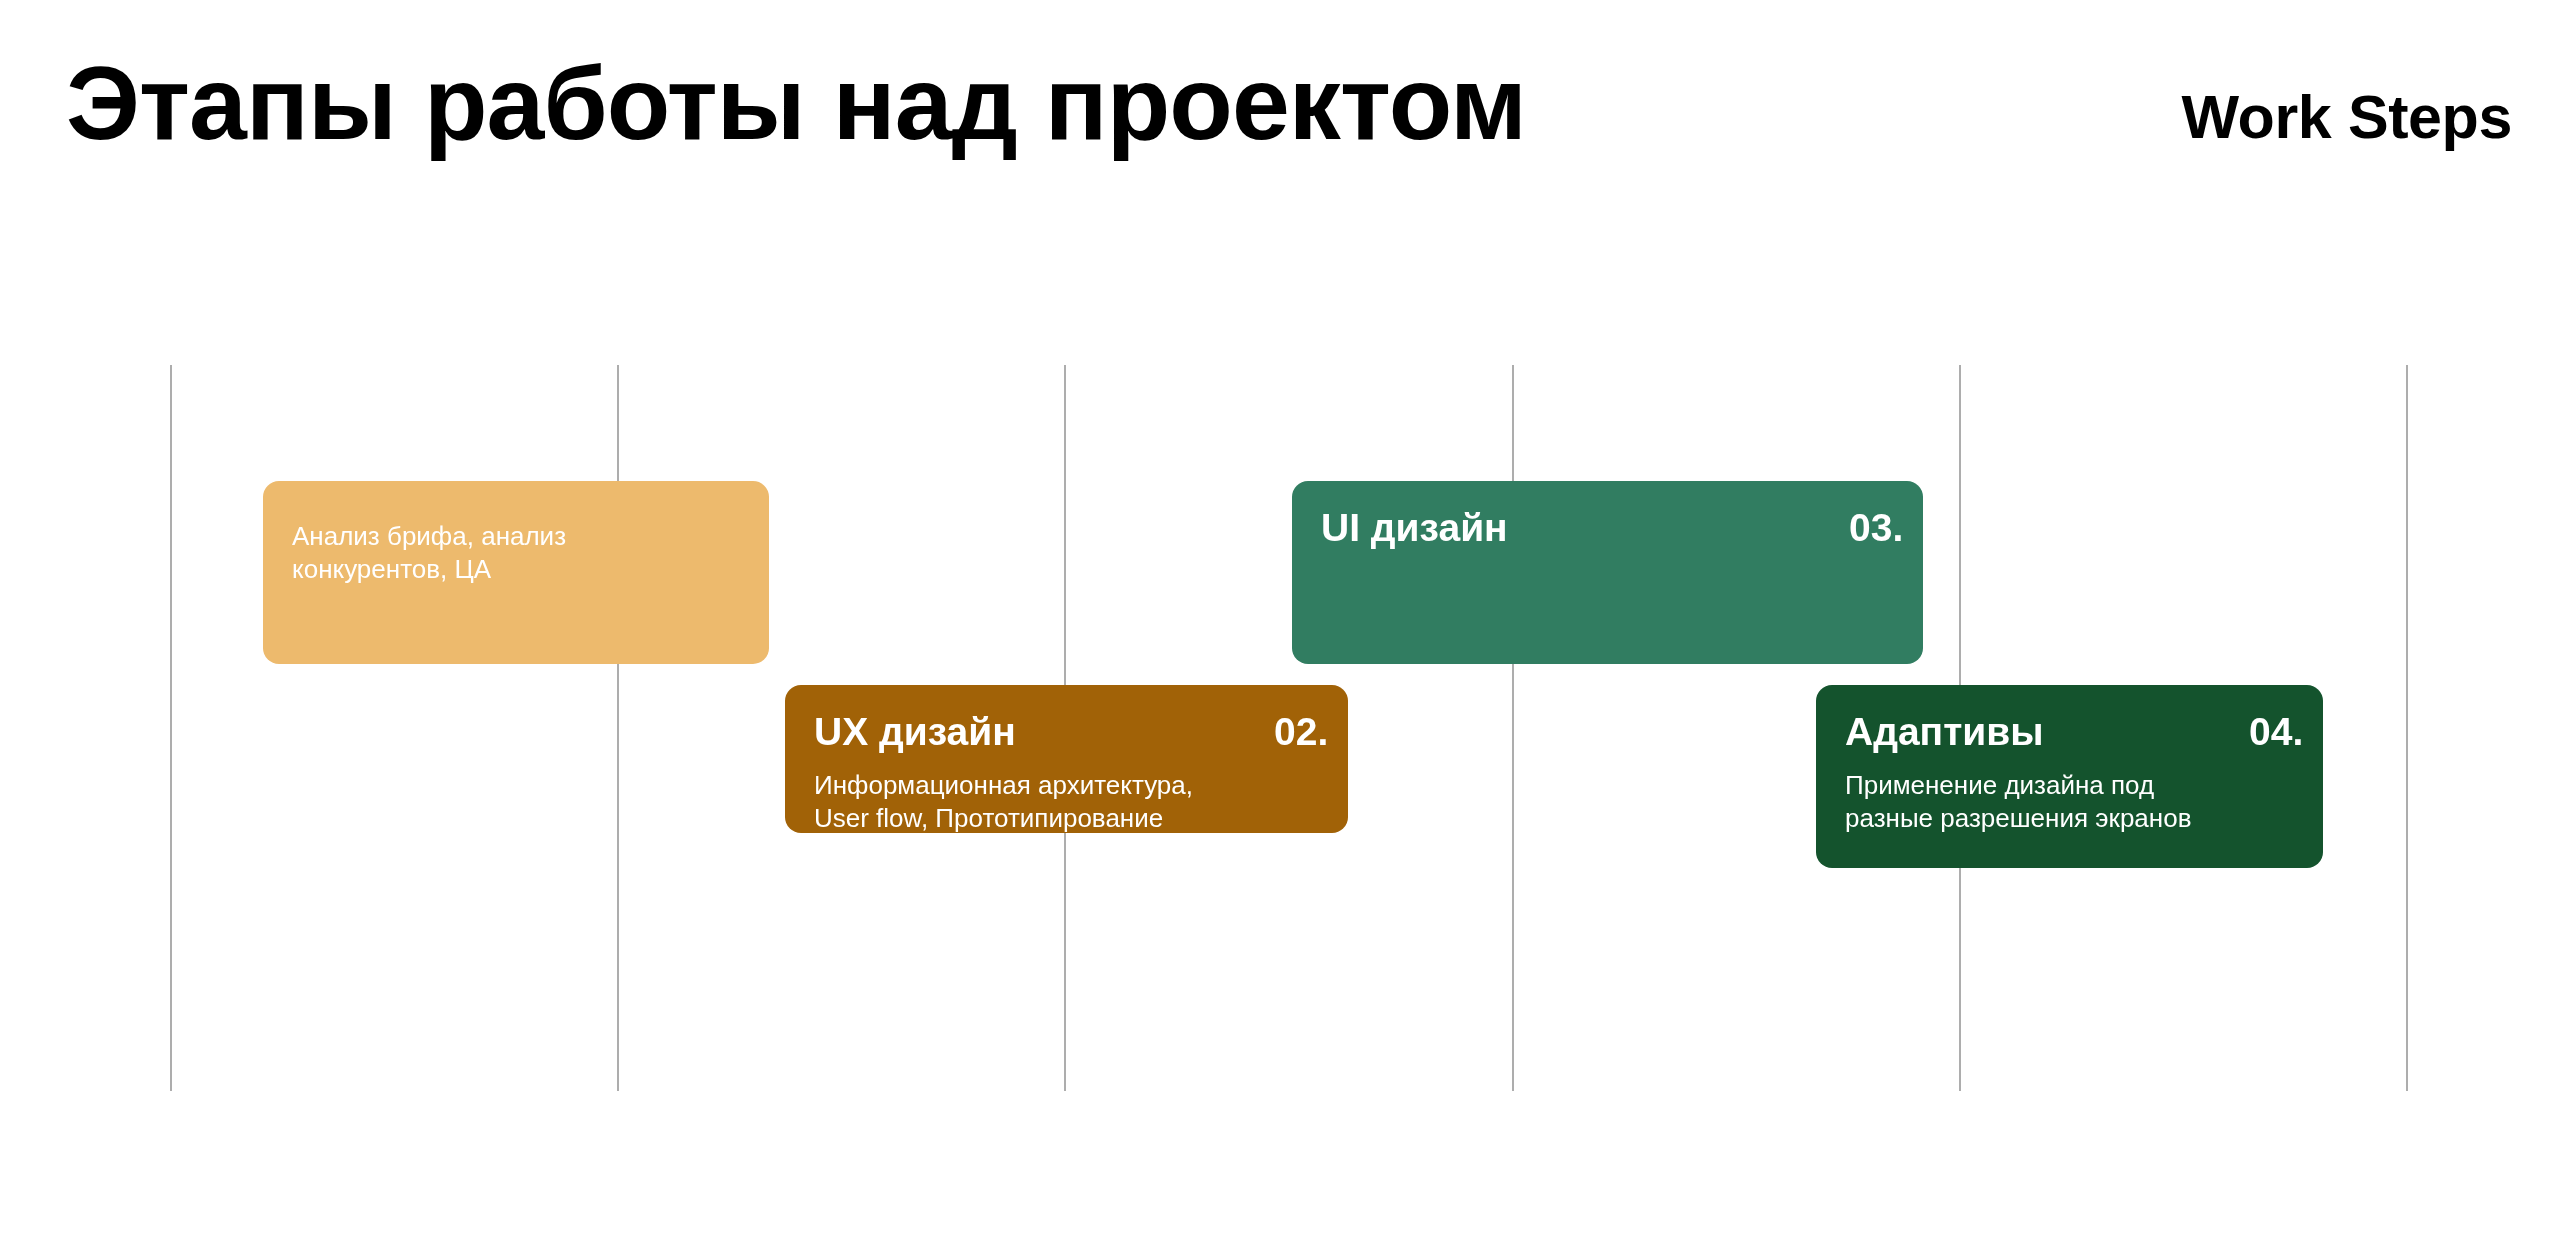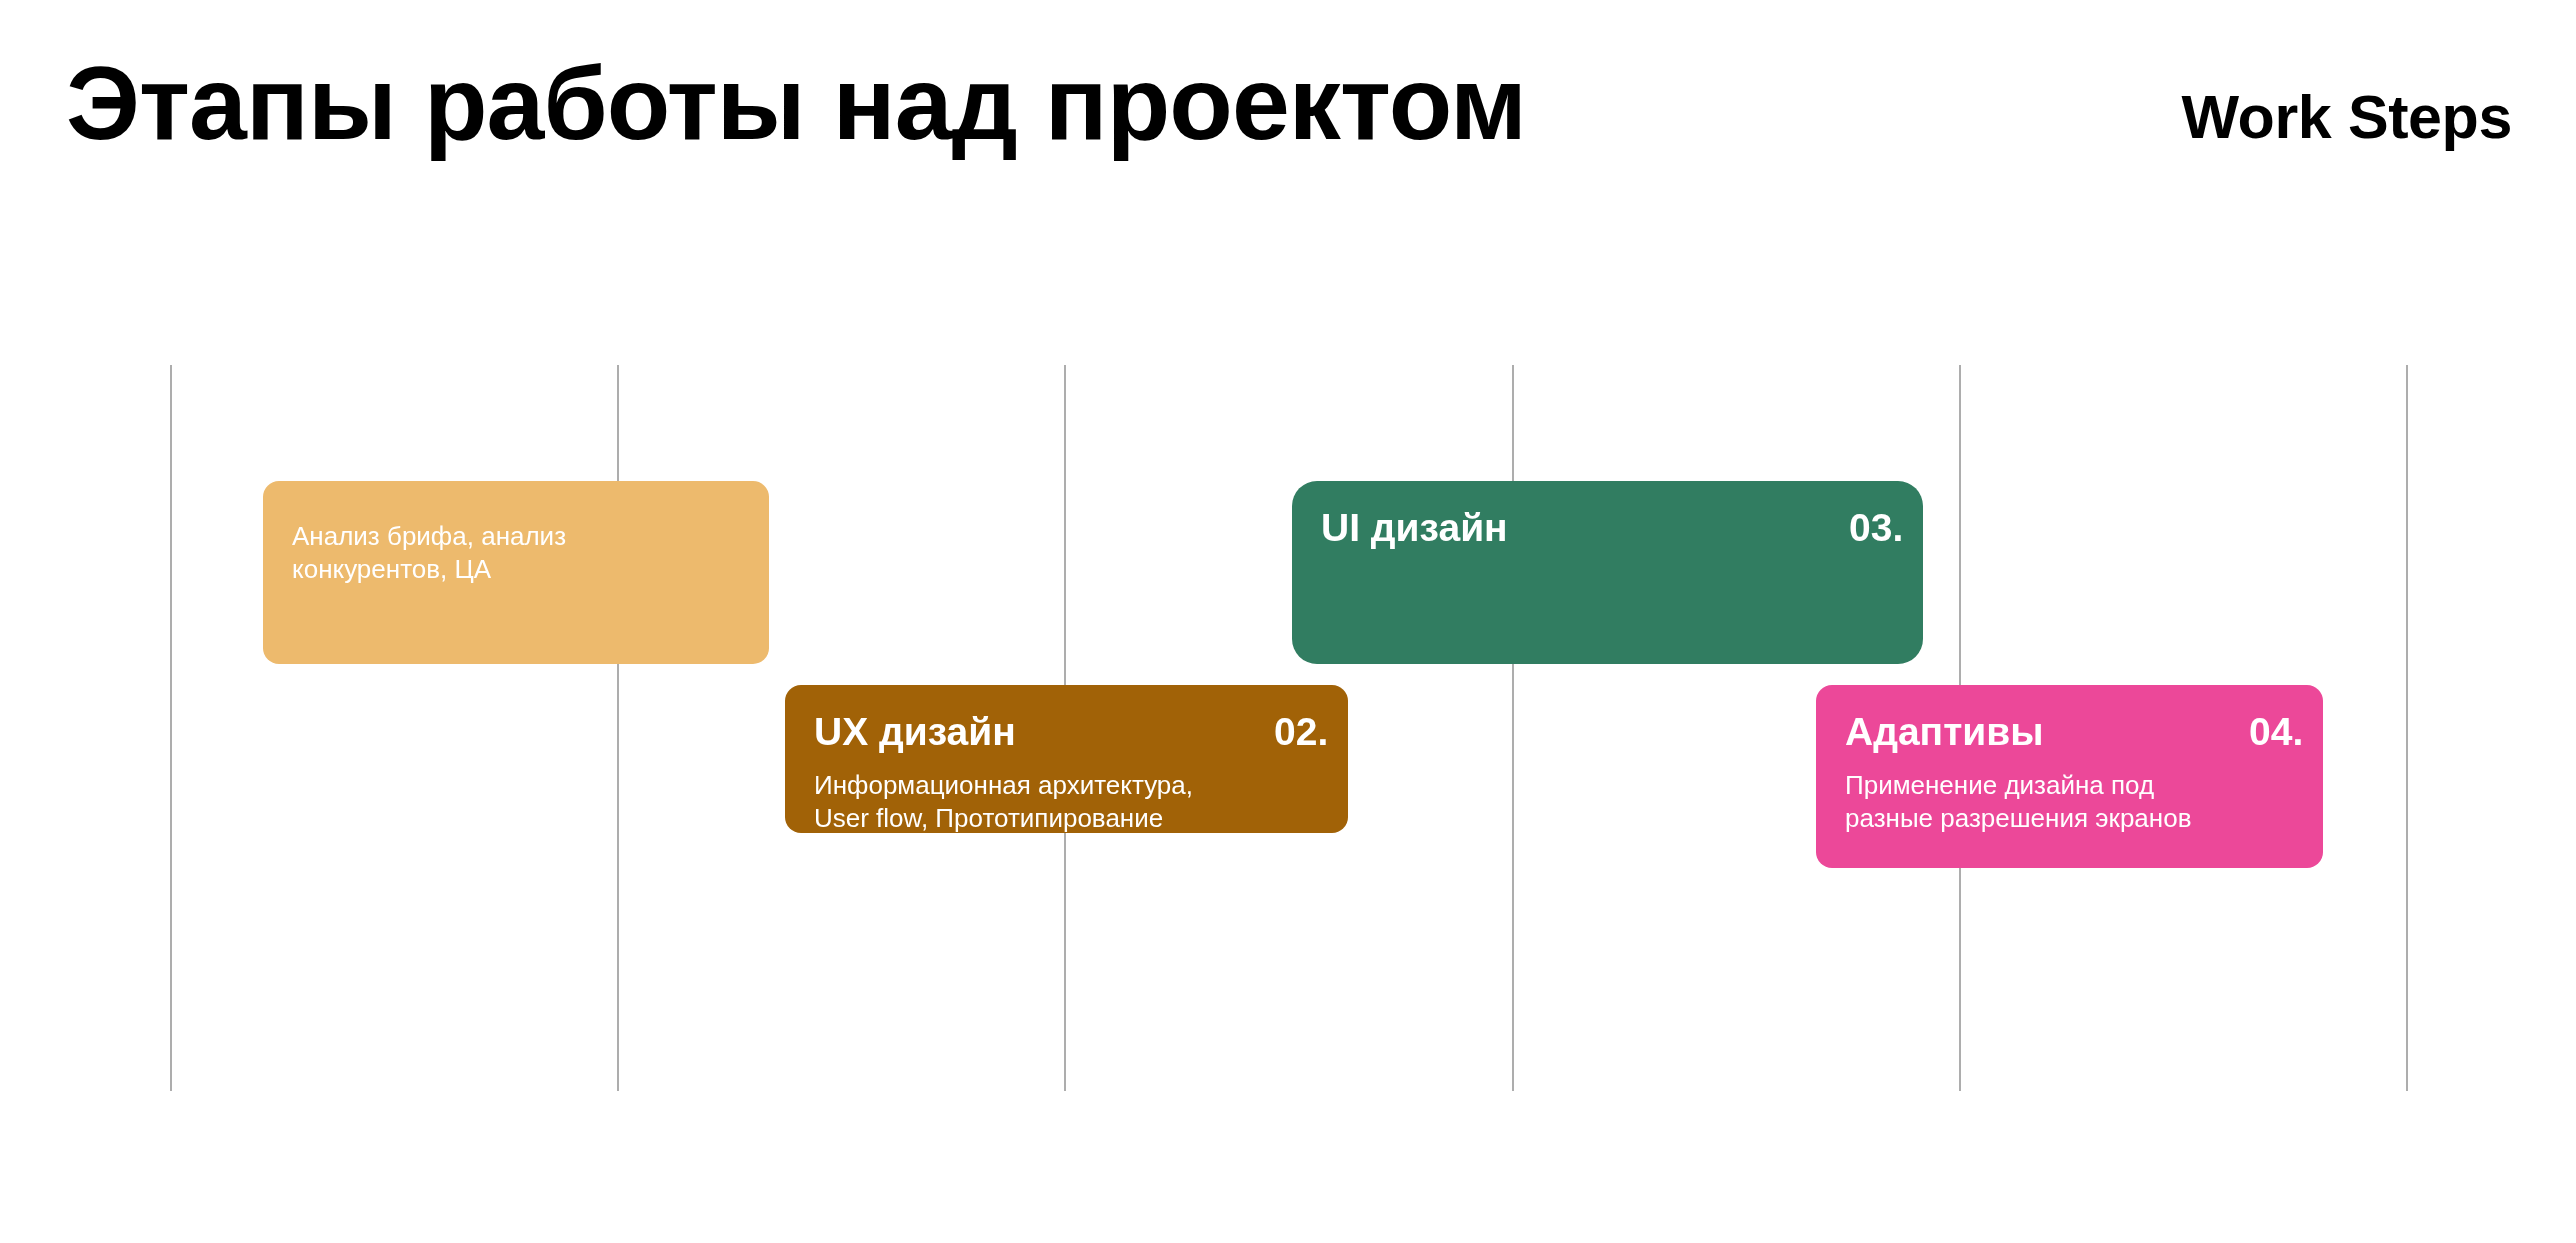--- a/index.html
+++ b/index.html
@@ -62,28 +62,28 @@
 
 <div class="card" style="left:785px; top:685px; width:563px; height:148px; background:#a16207;">
   <div class="card-head">
     <span class="card-title">UX дизайн</span>
     <span class="card-num">02.</span>
   </div>
   <div class="card-desc">Информационная архитектура,
 User flow, Прототипирование</div>
 </div>
 
-<div class="card" style="left:1292px; top:481px; width:631px; height:183px; background:#317D61;border-radius:25px;">
+<div class="card" style="left:1292px; top:481px; width:631px; height:183px; background:#317D61;">
   <div class="card-head">
     <span class="card-title">UI дизайн</span>
     <span class="card-num">03.</span>
   </div>
 </div>
 
-<div class="card" style="left:1816px; top:685px; width:507px; height:183px; background:#ec4899;">
+<div class="card" style="left:1816px; top:685px; width:507px; height:183px; background:#14532d;">
   <div class="card-head">
     <span class="card-title">Адаптивы</span>
     <span class="card-num">04.</span>
   </div>
   <div class="card-desc">Применение дизайна под
 разные разрешения экранов</div>
 </div>
 
 
 </body></html>

